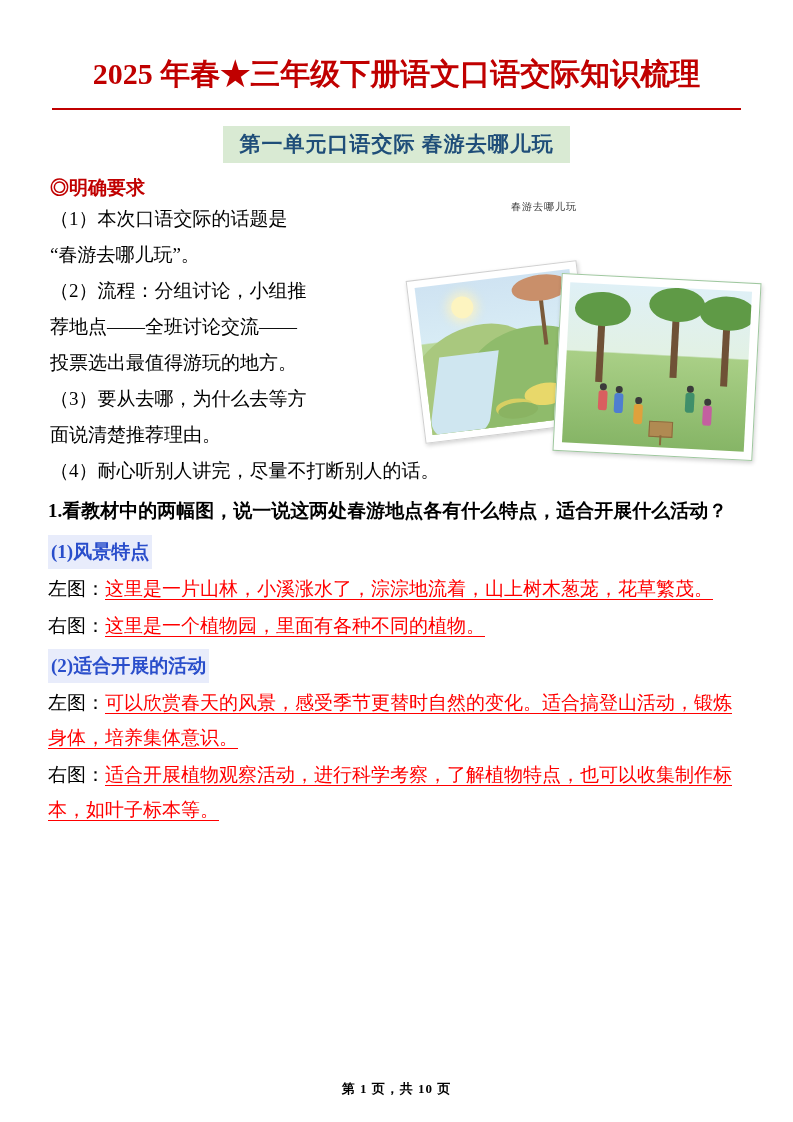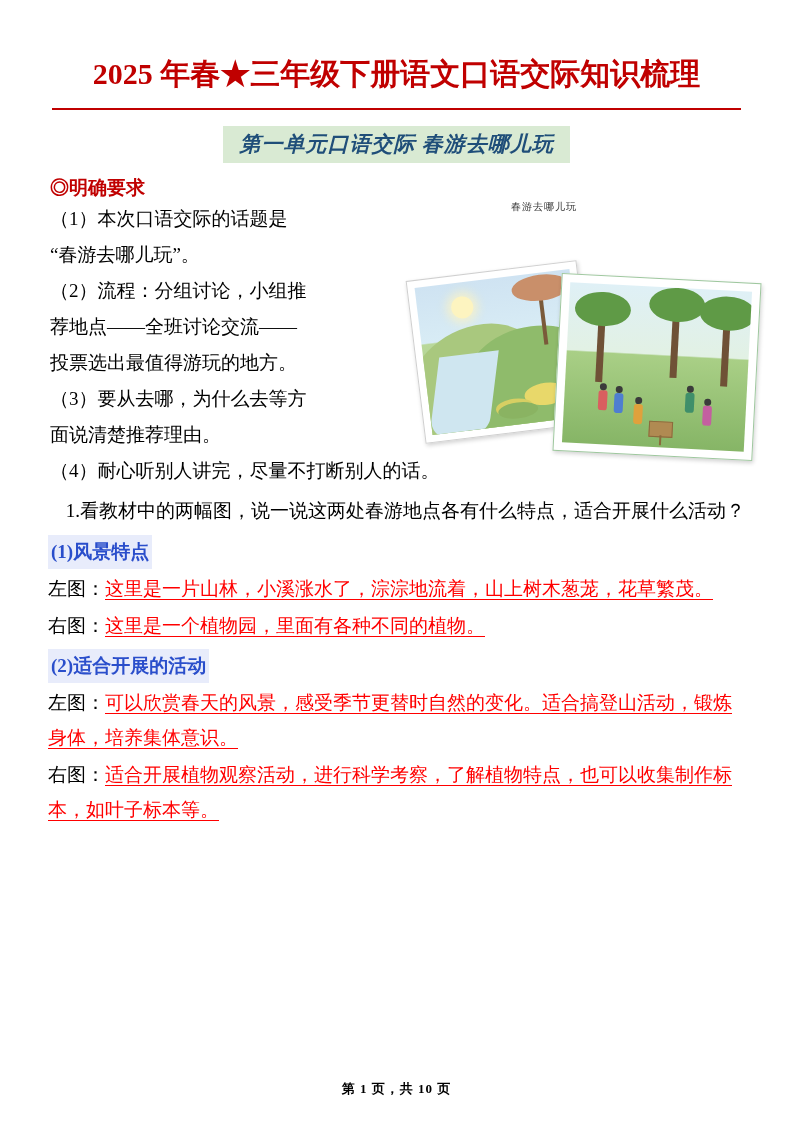--- a/index.html
+++ b/index.html
@@ -44,21 +44,20 @@
     margin-top: 16px;
   }
   .banner {
     display: inline-block;
     background: #d9ead3;
     color: #1f4e79;
     font-size: 21px;
     font-weight: bold;
     padding: 4px 16px 5px 16px;
     letter-spacing: 1px;
-    font-style: italic;
   }
 
   
   .req-head {
     color: #c00000;
     font-weight: bold;
     font-size: 19px;
     margin-top: 12px;
     margin-left: 2px;
   }
@@ -70,23 +69,22 @@
   }
   .left-col {
     width: 395px;
   }
   .full-col {
     width: 100%;
   }
   .q-line {
     font-size: 19px;
     line-height: 36px;
-    font-weight: normal;
+    font-weight: bold;
     margin-top: 4px;
-    text-align: right;
   }
   .sub-head {
     color: #2a4ecb;
     font-size: 19px;
     font-weight: bold;
     line-height: 34px;
     margin-top: 6px;
   }
   .sub-head.hl {
     background: #e8ecfb;

